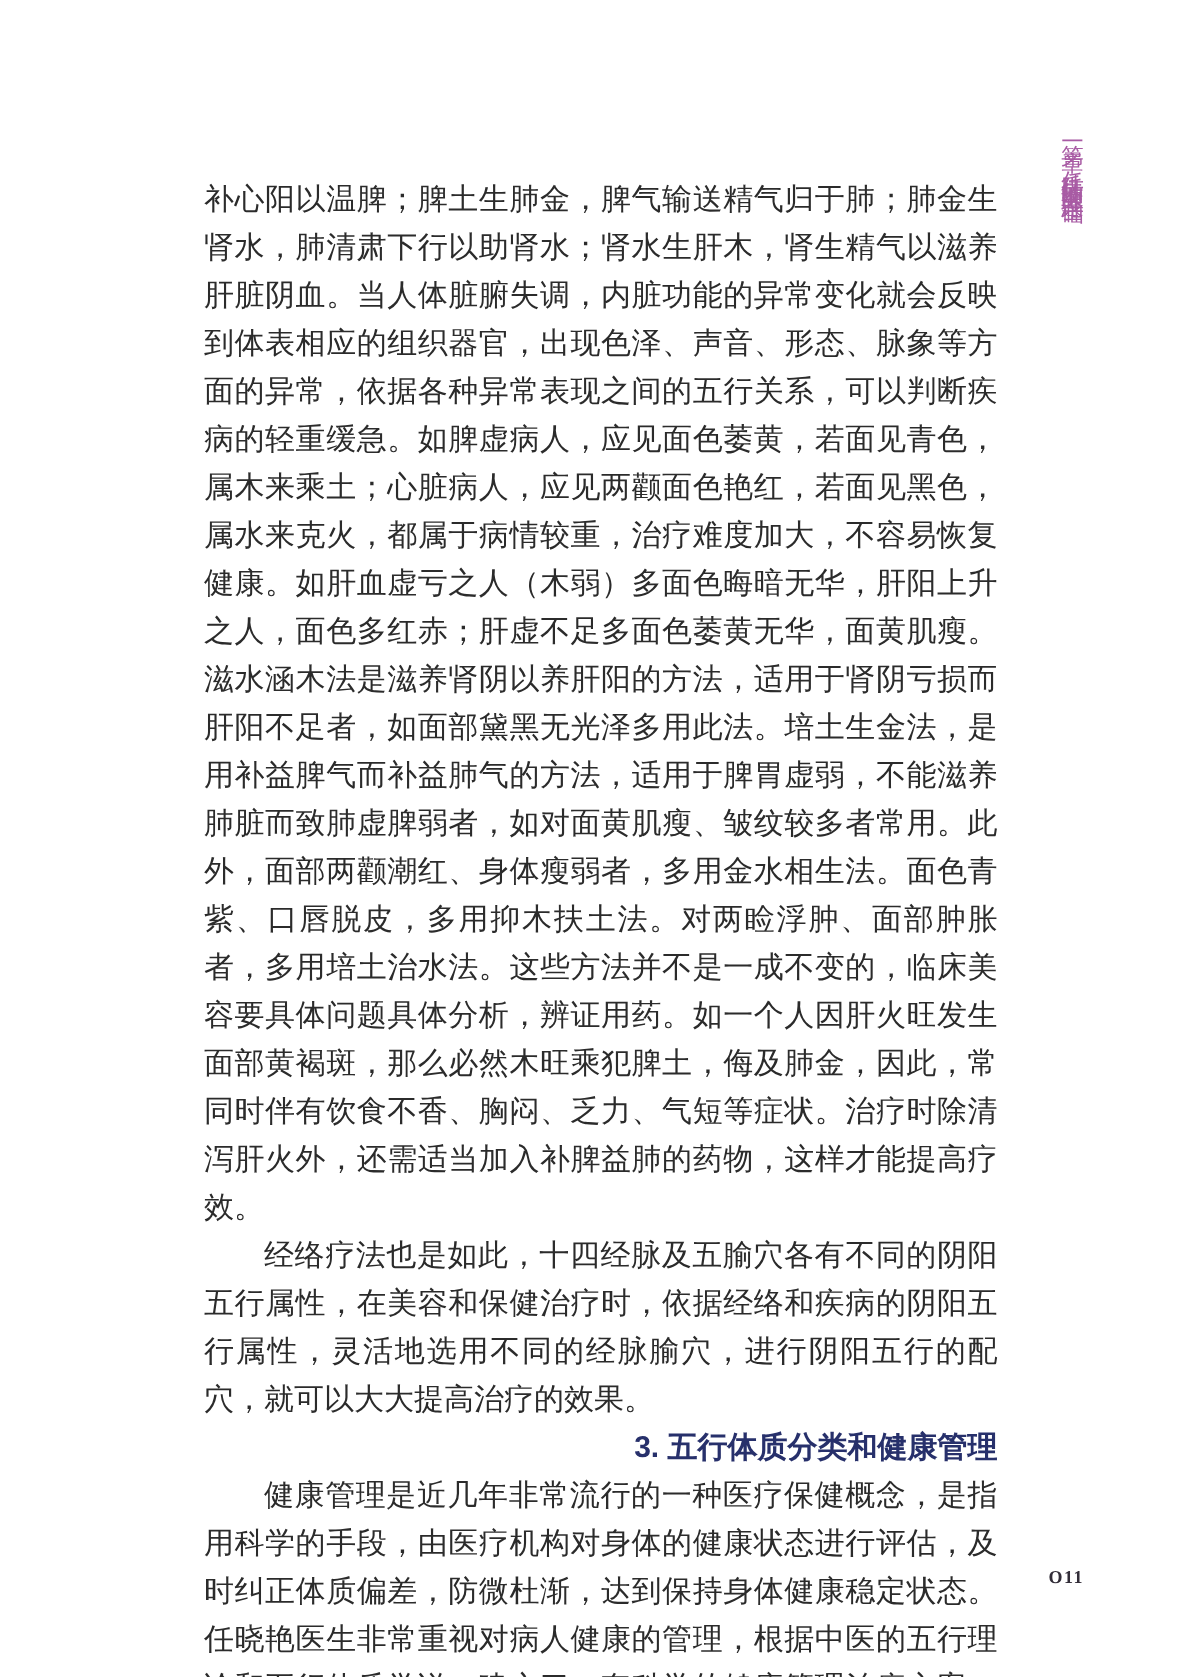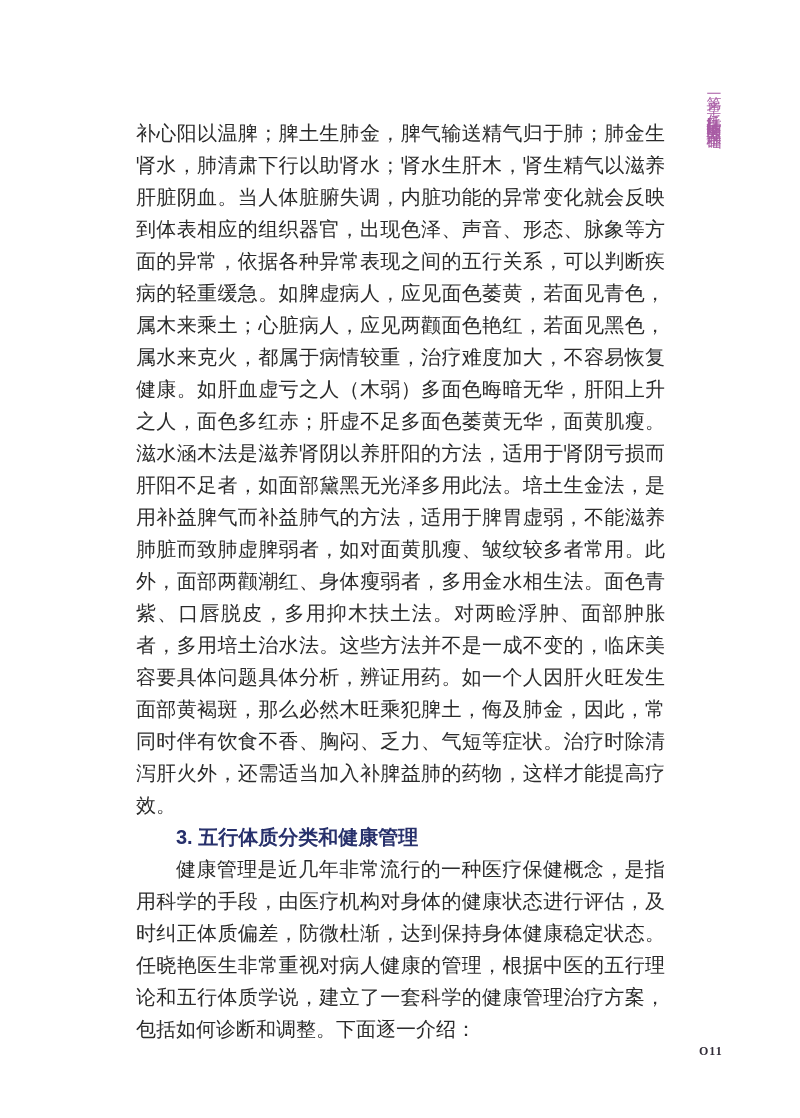--- a/index.html
+++ b/index.html
@@ -34,21 +34,21 @@
   .para.indent {
     text-indent: 2em;
   }
   .heading {
     font-family: "Liberation Sans", "DejaVu Sans", sans-serif;
     font-weight: 700;
     font-size: 20px;
     line-height: 32px;
     color: #27306b;
     text-indent: 2em;
-    text-align: left;
+    text-align: right;
   }
   .side-caption {
     position: absolute;
     left: 706px;
     top: 84px;
     writing-mode: vertical-rl;
     text-orientation: upright;
     font-size: 15px;
     letter-spacing: 2px;
     color: #a85ba4;
@@ -73,19 +73,20 @@
 <body>
 
 <div class="page">
 
   <aside class="side-caption">
     <span class="chapter-label-text">第一章</span><span class="chapter-title-text">任氏任针的中医理论基础</span>
   </aside>
 
   <main class="body-text">
     <p class="para">补心阳以温脾；脾土生肺金，脾气输送精气归于肺；肺金生肾水，肺清肃下行以助肾水；肾水生肝木，肾生精气以滋养肝脏阴血。当人体脏腑失调，内脏功能的异常变化就会反映到体表相应的组织器官，出现色泽、声音、形态、脉象等方面的异常，依据各种异常表现之间的五行关系，可以判断疾病的轻重缓急。如脾虚病人，应见面色萎黄，若面见青色，属木来乘土；心脏病人，应见两颧面色艳红，若面见黑色，属水来克火，都属于病情较重，治疗难度加大，不容易恢复健康。如肝血虚亏之人（木弱）多面色晦暗无华，肝阳上升之人，面色多红赤；肝虚不足多面色萎黄无华，面黄肌瘦。滋水涵木法是滋养肾阴以养肝阳的方法，适用于肾阴亏损而肝阳不足者，如面部黛黑无光泽多用此法。培土生金法，是用补益脾气而补益肺气的方法，适用于脾胃虚弱，不能滋养肺脏而致肺虚脾弱者，如对面黄肌瘦、皱纹较多者常用。此外，面部两颧潮红、身体瘦弱者，多用金水相生法。面色青紫、口唇脱皮，多用抑木扶土法。对两睑浮肿、面部肿胀者，多用培土治水法。这些方法并不是一成不变的，临床美容要具体问题具体分析，辨证用药。如一个人因肝火旺发生面部黄褐斑，那么必然木旺乘犯脾土，侮及肺金，因此，常同时伴有饮食不香、胸闷、乏力、气短等症状。治疗时除清泻肝火外，还需适当加入补脾益肺的药物，这样才能提高疗效。</p>
+    <p class="para indent">经络疗法也是如此，十四经脉及五腧穴各有不同的阴阳五行属性，在美容和保健治疗时，依据经络和疾病的阴阳五行属性，灵活地选用不同的经脉腧穴，进行阴阳五行的配穴，就可以大大提高治疗的效果。</p>
     <h3 class="heading">3. 五行体质分类和健康管理</h3>
     <p class="para indent">健康管理是近几年非常流行的一种医疗保健概念，是指用科学的手段，由医疗机构对身体的健康状态进行评估，及时纠正体质偏差，防微杜渐，达到保持身体健康稳定状态。任晓艳医生非常重视对病人健康的管理，根据中医的五行理论和五行体质学说，建立了一套科学的健康管理治疗方案，包括如何诊断和调整。下面逐一介绍：</p>
   </main>
 
   <div class="page-number">O11</div>
 
 </div>
 
 </body></html>

